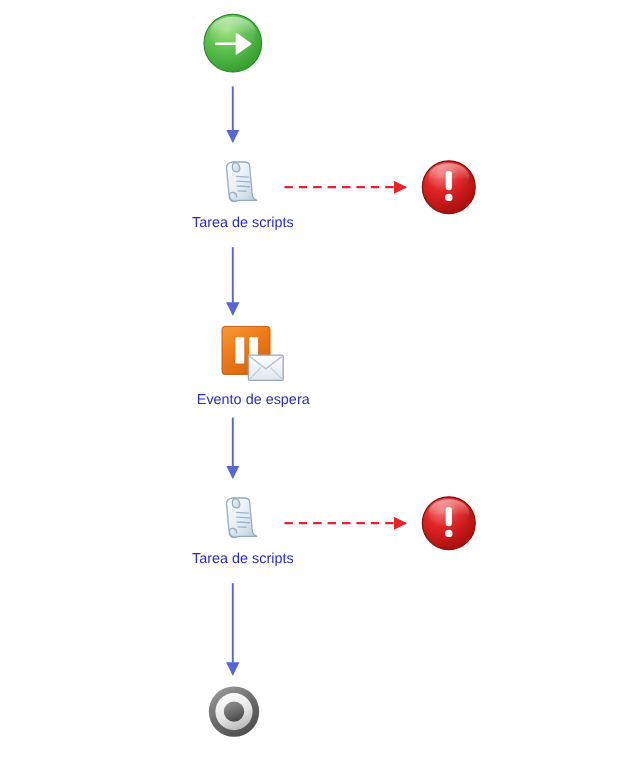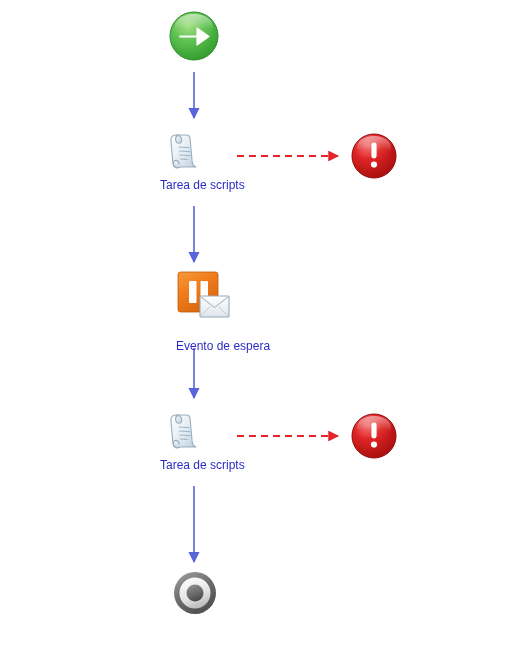--- a/index.html
+++ b/index.html
@@ -17,21 +17,21 @@
   #canvas {
     position: absolute;
     left: 0; top: 0;
     width: 528px;
     height: 645px;
   }
   .node {
     position: absolute;
     display: flex;
     flex-direction: column;
-    align-items: flex-start;
+    align-items: center;
   }
   .node-label {
     margin-top: 4px;
     font-size: 12px;
     line-height: 14px;
     color: #2b2bc4;
     white-space: nowrap;
     font-family: "Liberation Sans", sans-serif;
   }
   .icon-box {
@@ -159,21 +159,21 @@
         </defs>
         <circle cx="24" cy="24" r="22" fill="url(#redGrad)" stroke="#8e0b0b" stroke-width="1"></circle>
         <ellipse cx="24" cy="15.5" rx="17" ry="11.5" fill="url(#redShine)"></ellipse>
         <rect x="21.4" y="10.5" width="5.2" height="16" rx="2.4" fill="#ffffff"></rect>
         <circle cx="24" cy="32.5" r="3.1" fill="#ffffff"></circle>
       </svg>
     </div>
     <div class="node-label"></div>
   </div>
 
-  <div class="node" style="left:176px; top:270px;gap:13px;">
+  <div class="node" style="left:164px; top:270px;">
     <div class="icon-box" style="width:56px;height:52px;">
       <svg width="56" height="52" viewBox="0 0 56 52">
         <defs>
           <linearGradient id="orgGrad" x1="0" y1="0" x2="0.6" y2="1">
             <stop offset="0%" stop-color="#f79a3a"></stop>
             <stop offset="45%" stop-color="#ef7d1c"></stop>
             <stop offset="100%" stop-color="#d9650c"></stop>
           </linearGradient>
           <linearGradient id="envGrad" x1="0" y1="0" x2="0" y2="1">
             <stop offset="0%" stop-color="#ffffff"></stop>

